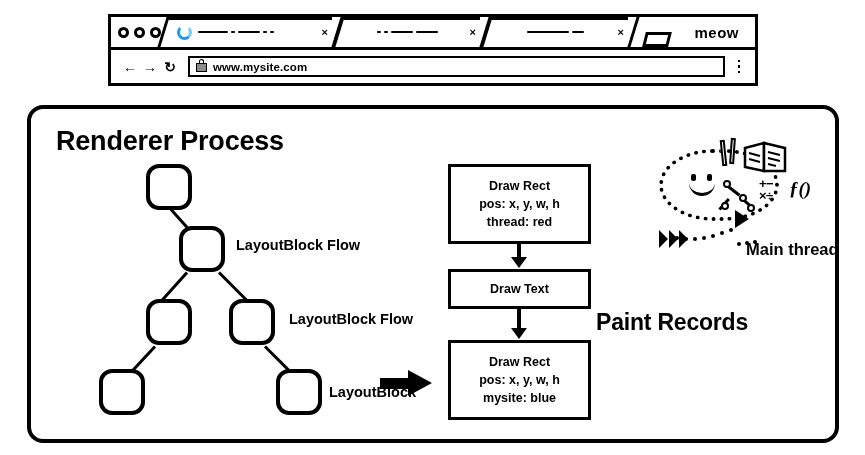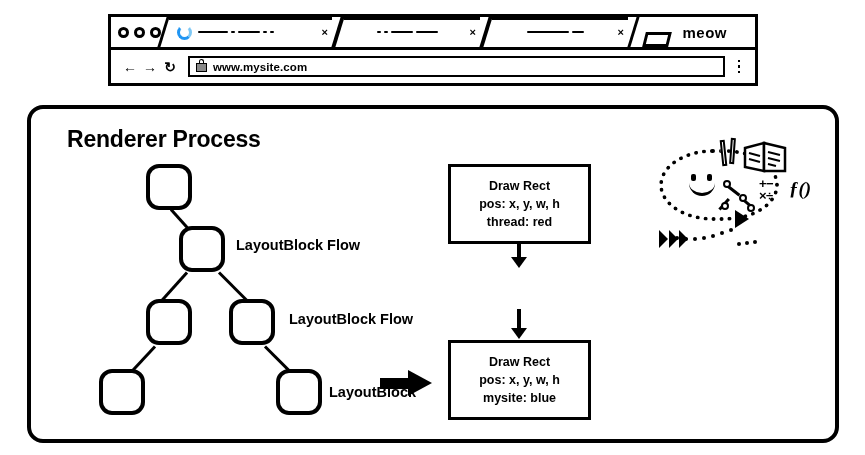--- a/index.html
+++ b/index.html
@@ -53,21 +53,21 @@
   .dash{height:2.5px;background:#000;border-radius:1px;display:inline-block;}
   .tab-close{
     font-size:11px;font-weight:bold;line-height:1;flex:0 0 auto;
     font-family:"Liberation Sans",sans-serif;
   }
   .newtab{
     width:26px;height:15px;border:3px solid #000;box-sizing:border-box;
     transform:skewX(-14deg);margin-left:10px;background:#fff;flex:0 0 auto;
   }
   .meow{
-    margin-left:auto;padding-right:28px;font-size:15px;font-weight:bold;
+    margin-left:auto;padding-right:16px;font-size:15px;font-weight:bold;
     letter-spacing:0.5px;
   }
 
   .urlbar{
     position:absolute;left:0;top:33px;width:100%;height:33px;
     display:flex;align-items:center;box-sizing:border-box;
   }
   .navbtn{
     width:20px;text-align:center;font-size:14px;font-weight:bold;
     flex:0 0 auto;line-height:1;
@@ -93,21 +93,21 @@
     margin-right:8px;flex:0 0 auto;
   }
   .kebab i{width:2.5px;height:2.5px;background:#000;display:block;}
 
   
   .panel{
     position:absolute;left:27px;top:105px;width:812px;height:338px;
     border:4px solid #000;border-radius:16px;background:#fff;box-sizing:border-box;
   }
   .panel-title{
-    position:absolute;left:36px;top:17px;font-size:23px;font-weight:bold;
+    position:absolute;left:25px;top:17px;font-size:27px;font-weight:bold;
     letter-spacing:-0.2px;
   }
 
   
   .tree{position:absolute;left:30px;top:50px;width:360px;height:275px;}
   .node{
     position:absolute;width:46px;height:46px;border:4px solid #000;
     border-radius:13px;background:#fff;box-sizing:border-box;
   }
   .edge{position:absolute;background:#000;height:3px;transform-origin:0 50%;}
@@ -305,20 +305,23 @@
 
     <div class="precs">
       <div class="pbox b1">
         <span>Draw Rect</span>
         <span>pos: x, y, w, h</span>
         <span>thread: red</span>
       </div>
       <span class="parrow a1"></span>
       <span class="phead h1"></span>
 
+      <div class="pbox b2">
+        <span>Draw Text</span>
+      </div>
       <span class="parrow a2"></span>
       <span class="phead h2"></span>
 
       <div class="pbox b3">
         <span>Draw Rect</span>
         <span>pos: x, y, w, h</span>
         <span>mysite: blue</span>
       </div>
     </div>
 
@@ -369,17 +372,19 @@
           <i style="left:70px;top:17px"></i>
         <i style="left:78px;top:16px"></i>
       </span>
       <span class="arrowtip"></span>
       <span class="chev">
         <span></span>
           <span></span>
           <span></span>
       </span>
 
-    </div>
-
+      <span class="mt-label">Main thread</span>
+    </div>
+
+    <div class="paint-records-label">Paint Records</div>
   </div>
 
 </div>
 
 </body></html>

